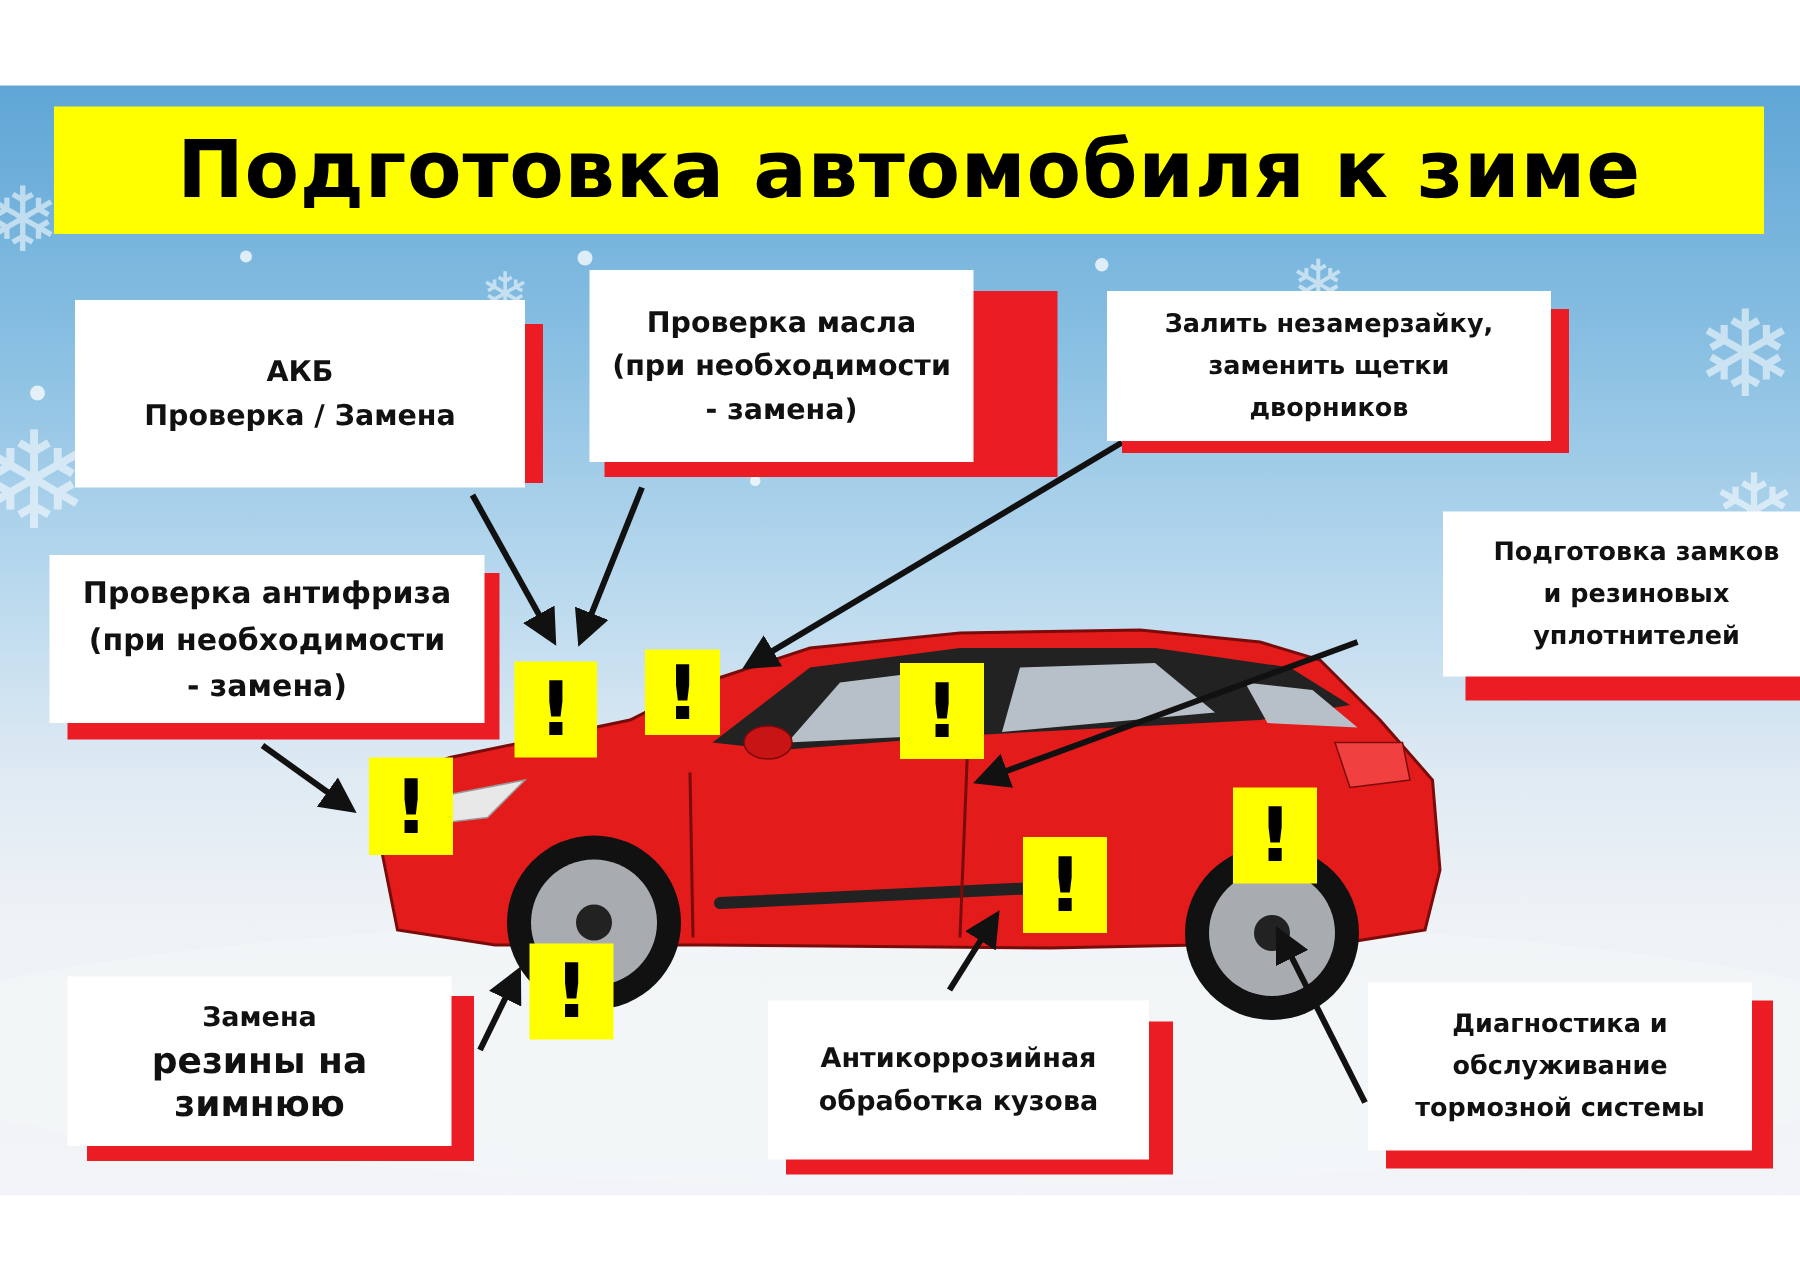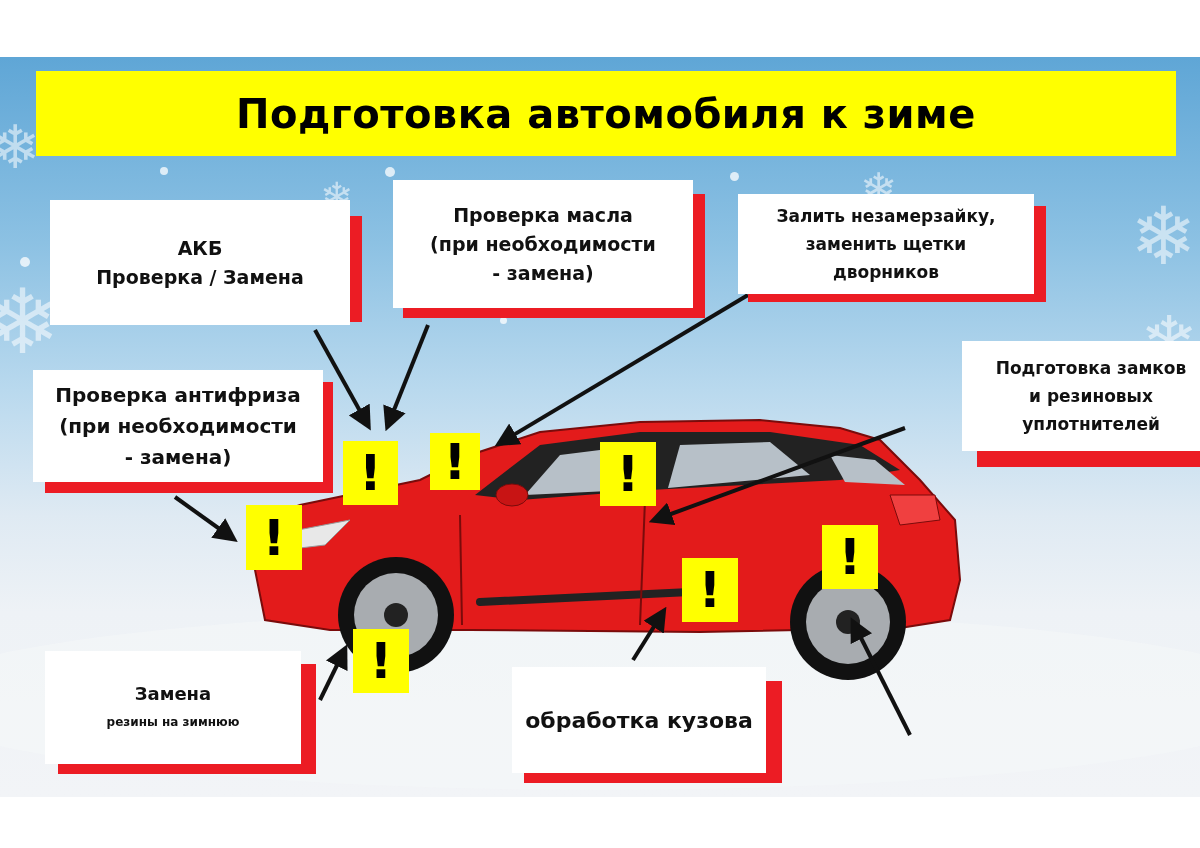--- a/index.html
+++ b/index.html
@@ -3,21 +3,21 @@
 <meta charset="utf-8">
 <style>
   html,body{margin:0;padding:0;background:#ffffff;}
   body{width:1200px;height:848px;position:relative;overflow:hidden;font-family:"DejaVu Sans","Liberation Sans",sans-serif;}
   .poster{position:absolute;left:0;top:57px;width:1200px;height:740px;overflow:hidden;
     background:linear-gradient(180deg,#5fa6d6 0%,#8cc1e3 25%,#b9d9ee 45%,#dfeaf3 62%,#eef2f6 75%,#f2f4f7 100%);}
   .snow{position:absolute;border-radius:50%;background:rgba(255,255,255,0.75);}
   .flake{position:absolute;color:rgba(255,255,255,0.55);font-size:60px;line-height:1;}
   .title-bar{position:absolute;left:36px;top:14px;width:1140px;height:85px;background:#ffff00;
     display:flex;align-items:center;justify-content:center;}
-  .title-bar span{font-weight:bold;font-size:40px;color:#000;letter-spacing:0.5px;}
+  .title-bar span{font-weight:bold;font-size:53px;color:#000;letter-spacing:0.5px;}
   .box{position:absolute;}
   .box .shadow{position:absolute;background:#ec1c24;}
   .box .card{position:absolute;left:0;top:0;background:#fff;display:flex;flex-direction:column;
     align-items:center;justify-content:center;text-align:center;}
   .box .card span{font-weight:bold;font-size:19px;color:#111;line-height:29px;display:block;}
   .warn{position:absolute;width:52px;height:62px;background:#ffff00;display:flex;align-items:center;justify-content:center;}
   .warn span{font-weight:bold;font-size:50px;color:#000;line-height:1;}
   svg.overlay{position:absolute;left:0;top:0;}
 </style>
 </head>
@@ -113,21 +113,21 @@
   <div class="box" style="left:50px;top:143px;width:312px;height:122px;">
     <div class="shadow" style="left:12px;top:16px;width:300px;height:106px;"></div>
     <div class="card" style="width:300px;height:125px;">
       <span>АКБ</span>
       <span>Проверка / Замена</span>
     </div>
   </div>
 
   <div class="box" style="left:393px;top:123px;width:312px;height:138px;">
     <div class="shadow" style="left:10px;top:14px;width:302px;height:124px;"></div>
-    <div class="card" style="width:300px;height:128px;text-align:right;">
+    <div class="card" style="width:256px;height:128px;text-align:right;">
       <span>Проверка масла</span>
       <span>(при необходимости</span>
       <span>- замена)</span>
     </div>
   </div>
 
   <div class="box" style="left:738px;top:137px;width:308px;height:108px;">
     <div class="shadow" style="left:10px;top:12px;width:298px;height:96px;"></div>
     <div class="card" style="width:296px;height:100px;">
       <span style="font-size:17px;line-height:28px;">Залить незамерзайку,</span>
@@ -151,24 +151,33 @@
       <span style="font-size:17px;line-height:28px;">Подготовка замков</span>
       <span style="font-size:17px;line-height:28px;">и резиновых</span>
       <span style="font-size:17px;line-height:28px;">уплотнителей</span>
     </div>
   </div>
 
   <div class="box" style="left:45px;top:594px;width:271px;height:123px;">
     <div class="shadow" style="left:13px;top:13px;width:258px;height:110px;"></div>
     <div class="card" style="width:256px;height:113px;">
       <span style="font-size:18px;">Замена</span>
-      <span style="font-size:12px;">резины на зимнюю</span>
+      <span style="font-size:24px;">резины на зимнюю</span>
     </div>
   </div>
 
   <div class="box" style="left:512px;top:610px;width:270px;height:116px;">
     <div class="shadow" style="left:12px;top:14px;width:258px;height:102px;"></div>
     <div class="card" style="width:254px;height:106px;">
-      <span style="font-size:22px;">обработка кузова</span>
+      <span style="font-size:18px;">Антикоррозийная</span>
+      <span style="font-size:18px;">обработка кузова</span>
     </div>
   </div>
 
+  <div class="box" style="left:912px;top:598px;width:270px;height:124px;">
+    <div class="shadow" style="left:12px;top:12px;width:258px;height:112px;"></div>
+    <div class="card" style="width:256px;height:112px;">
+      <span style="font-size:17px;line-height:28px;">Диагностика и</span>
+      <span style="font-size:17px;line-height:28px;">обслуживание</span>
+      <span style="font-size:17px;line-height:28px;">тормозной системы</span>
+    </div>
+  </div>
 </div>
 
 </body></html>

